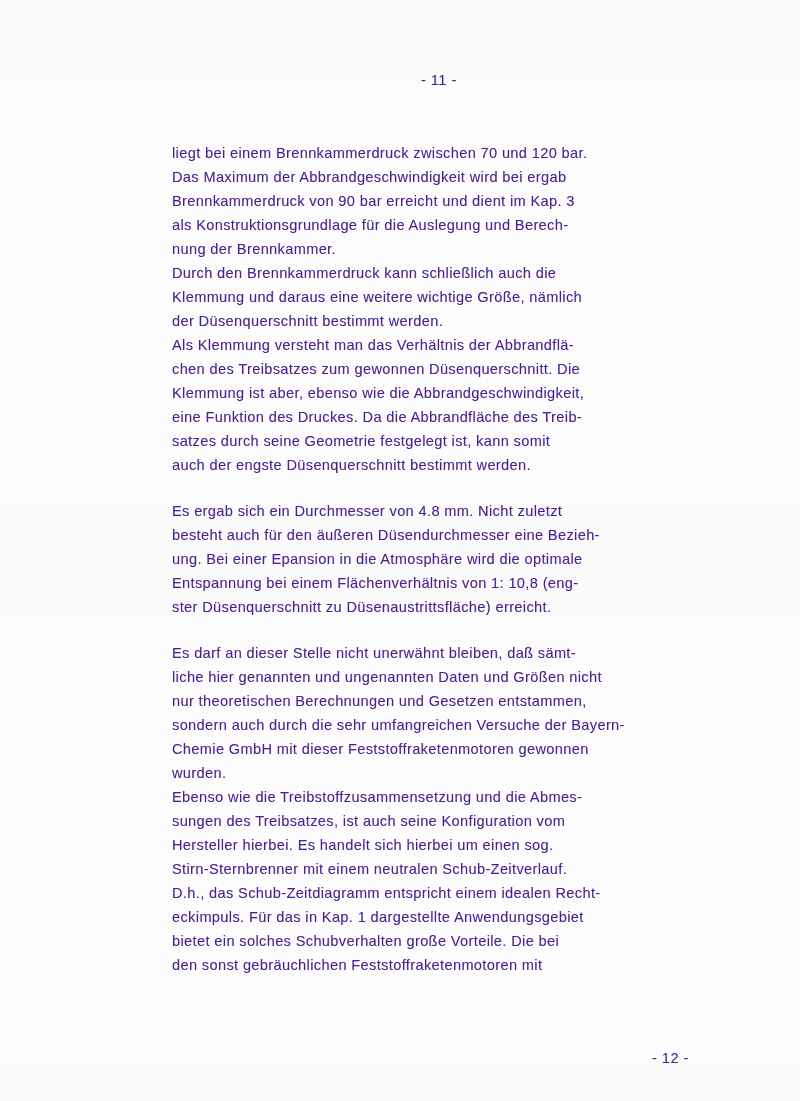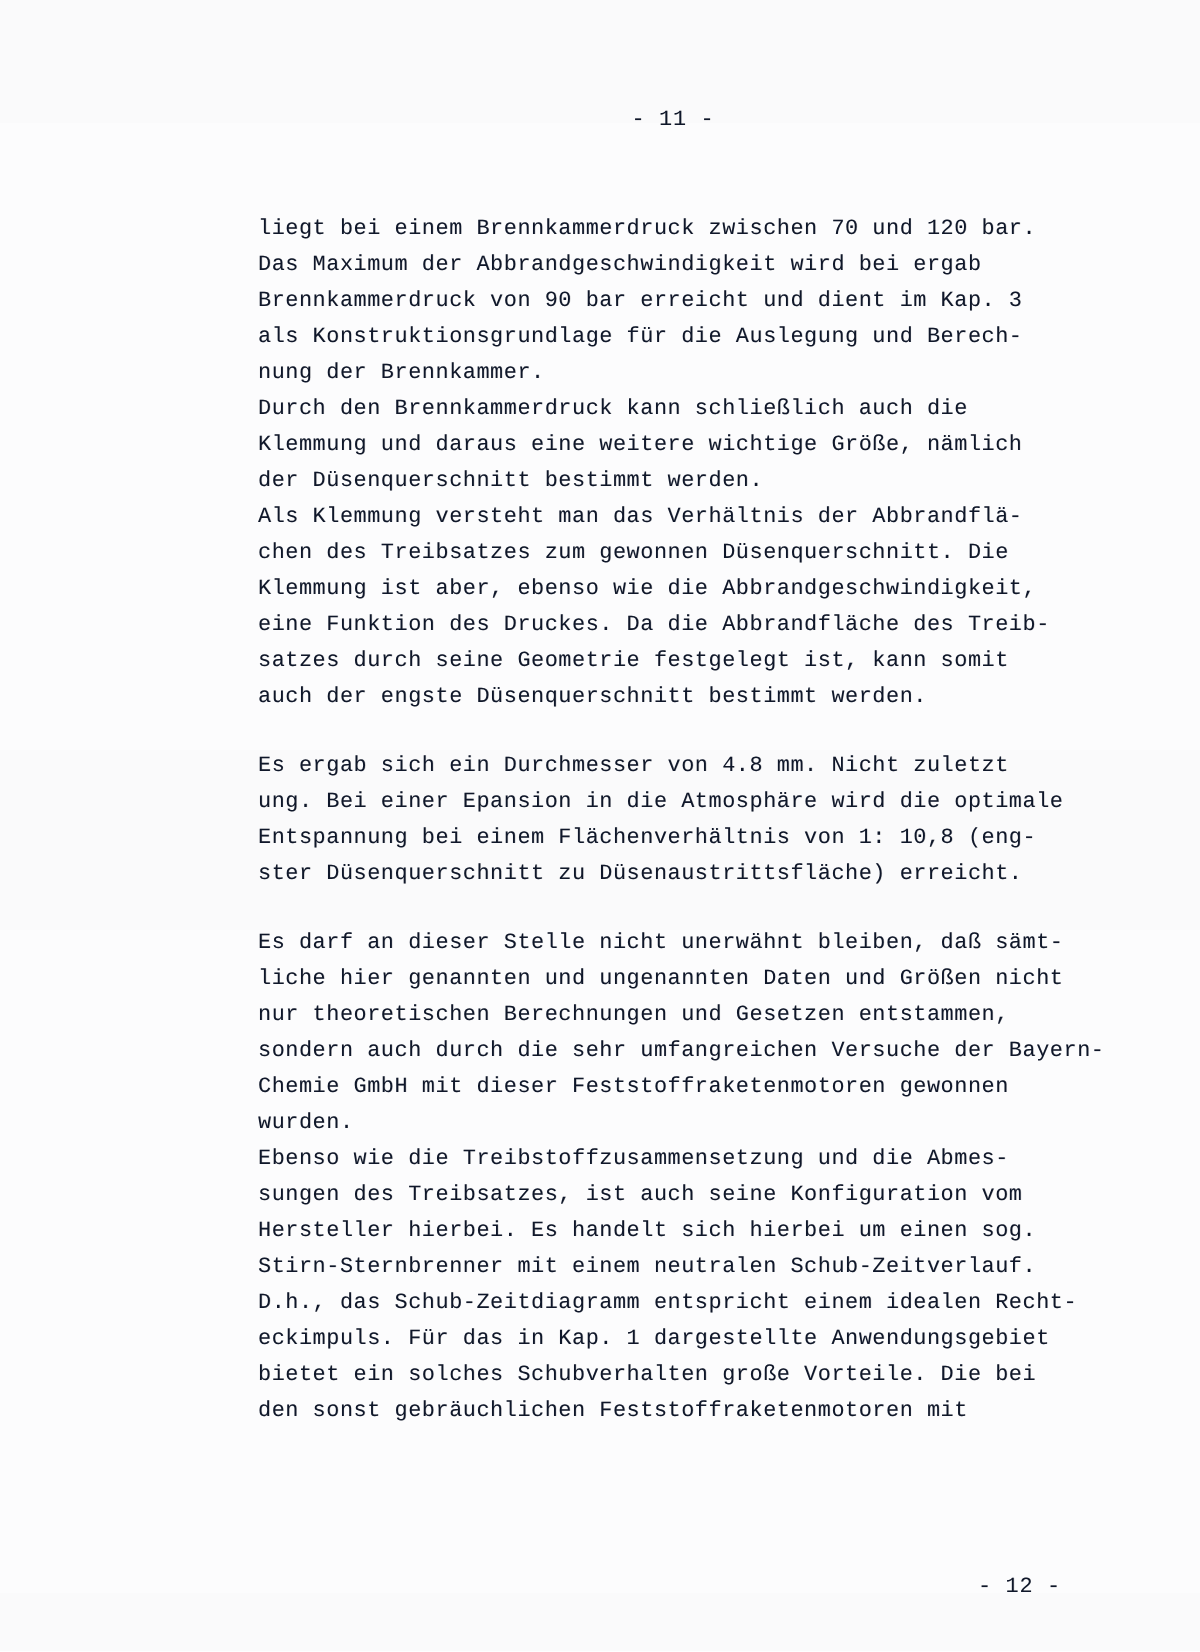--- a/index.html
+++ b/index.html
@@ -6,22 +6,22 @@
     margin: 0;
     padding: 0;
     background: #ffffff;
   }
   .page {
     position: relative;
     width: 800px;
     height: 1101px;
     background: #fcfcfd;
     overflow: hidden;
-    font-family: Liberation Mono, monospace;
-    color: #0f172a;
+    font-family: Liberation Sans, sans-serif;
+    color: #4c1d95;
   }
   
   .band {
     position: absolute;
     left: 0;
     width: 800px;
     background: rgba(70, 70, 90, 0.013);
     pointer-events: none;
   }
   .band.b1 { top: 0;     height: 82px;  }
@@ -78,20 +78,21 @@
       <div class="line">Als Klemmung versteht man das Verhältnis der Abbrandflä-</div>
       <div class="line">chen des Treibsatzes zum gewonnen Düsenquerschnitt. Die</div>
       <div class="line">Klemmung ist aber, ebenso wie die Abbrandgeschwindigkeit,</div>
       <div class="line">eine Funktion des Druckes. Da die Abbrandfläche des Treib-</div>
       <div class="line">satzes durch seine Geometrie festgelegt ist, kann somit</div>
       <div class="line">auch der engste Düsenquerschnitt bestimmt werden.</div>
     </div>
 
     <div class="para">
       <div class="line">Es ergab sich ein Durchmesser von 4.8 mm. Nicht zuletzt</div>
+      <div class="line">besteht auch für den äußeren Düsendurchmesser eine Bezieh-</div>
       <div class="line">ung. Bei einer Epansion in die Atmosphäre wird die optimale</div>
       <div class="line">Entspannung bei einem Flächenverhältnis von 1: 10,8 (eng-</div>
       <div class="line">ster Düsenquerschnitt zu Düsenaustrittsfläche) erreicht.</div>
     </div>
 
     <div class="para">
       <div class="line">Es darf an dieser Stelle nicht unerwähnt bleiben, daß sämt-</div>
       <div class="line">liche hier genannten und ungenannten Daten und Größen nicht</div>
       <div class="line">nur theoretischen Berechnungen und Gesetzen entstammen,</div>
       <div class="line">sondern auch durch die sehr umfangreichen Versuche der Bayern-</div>

